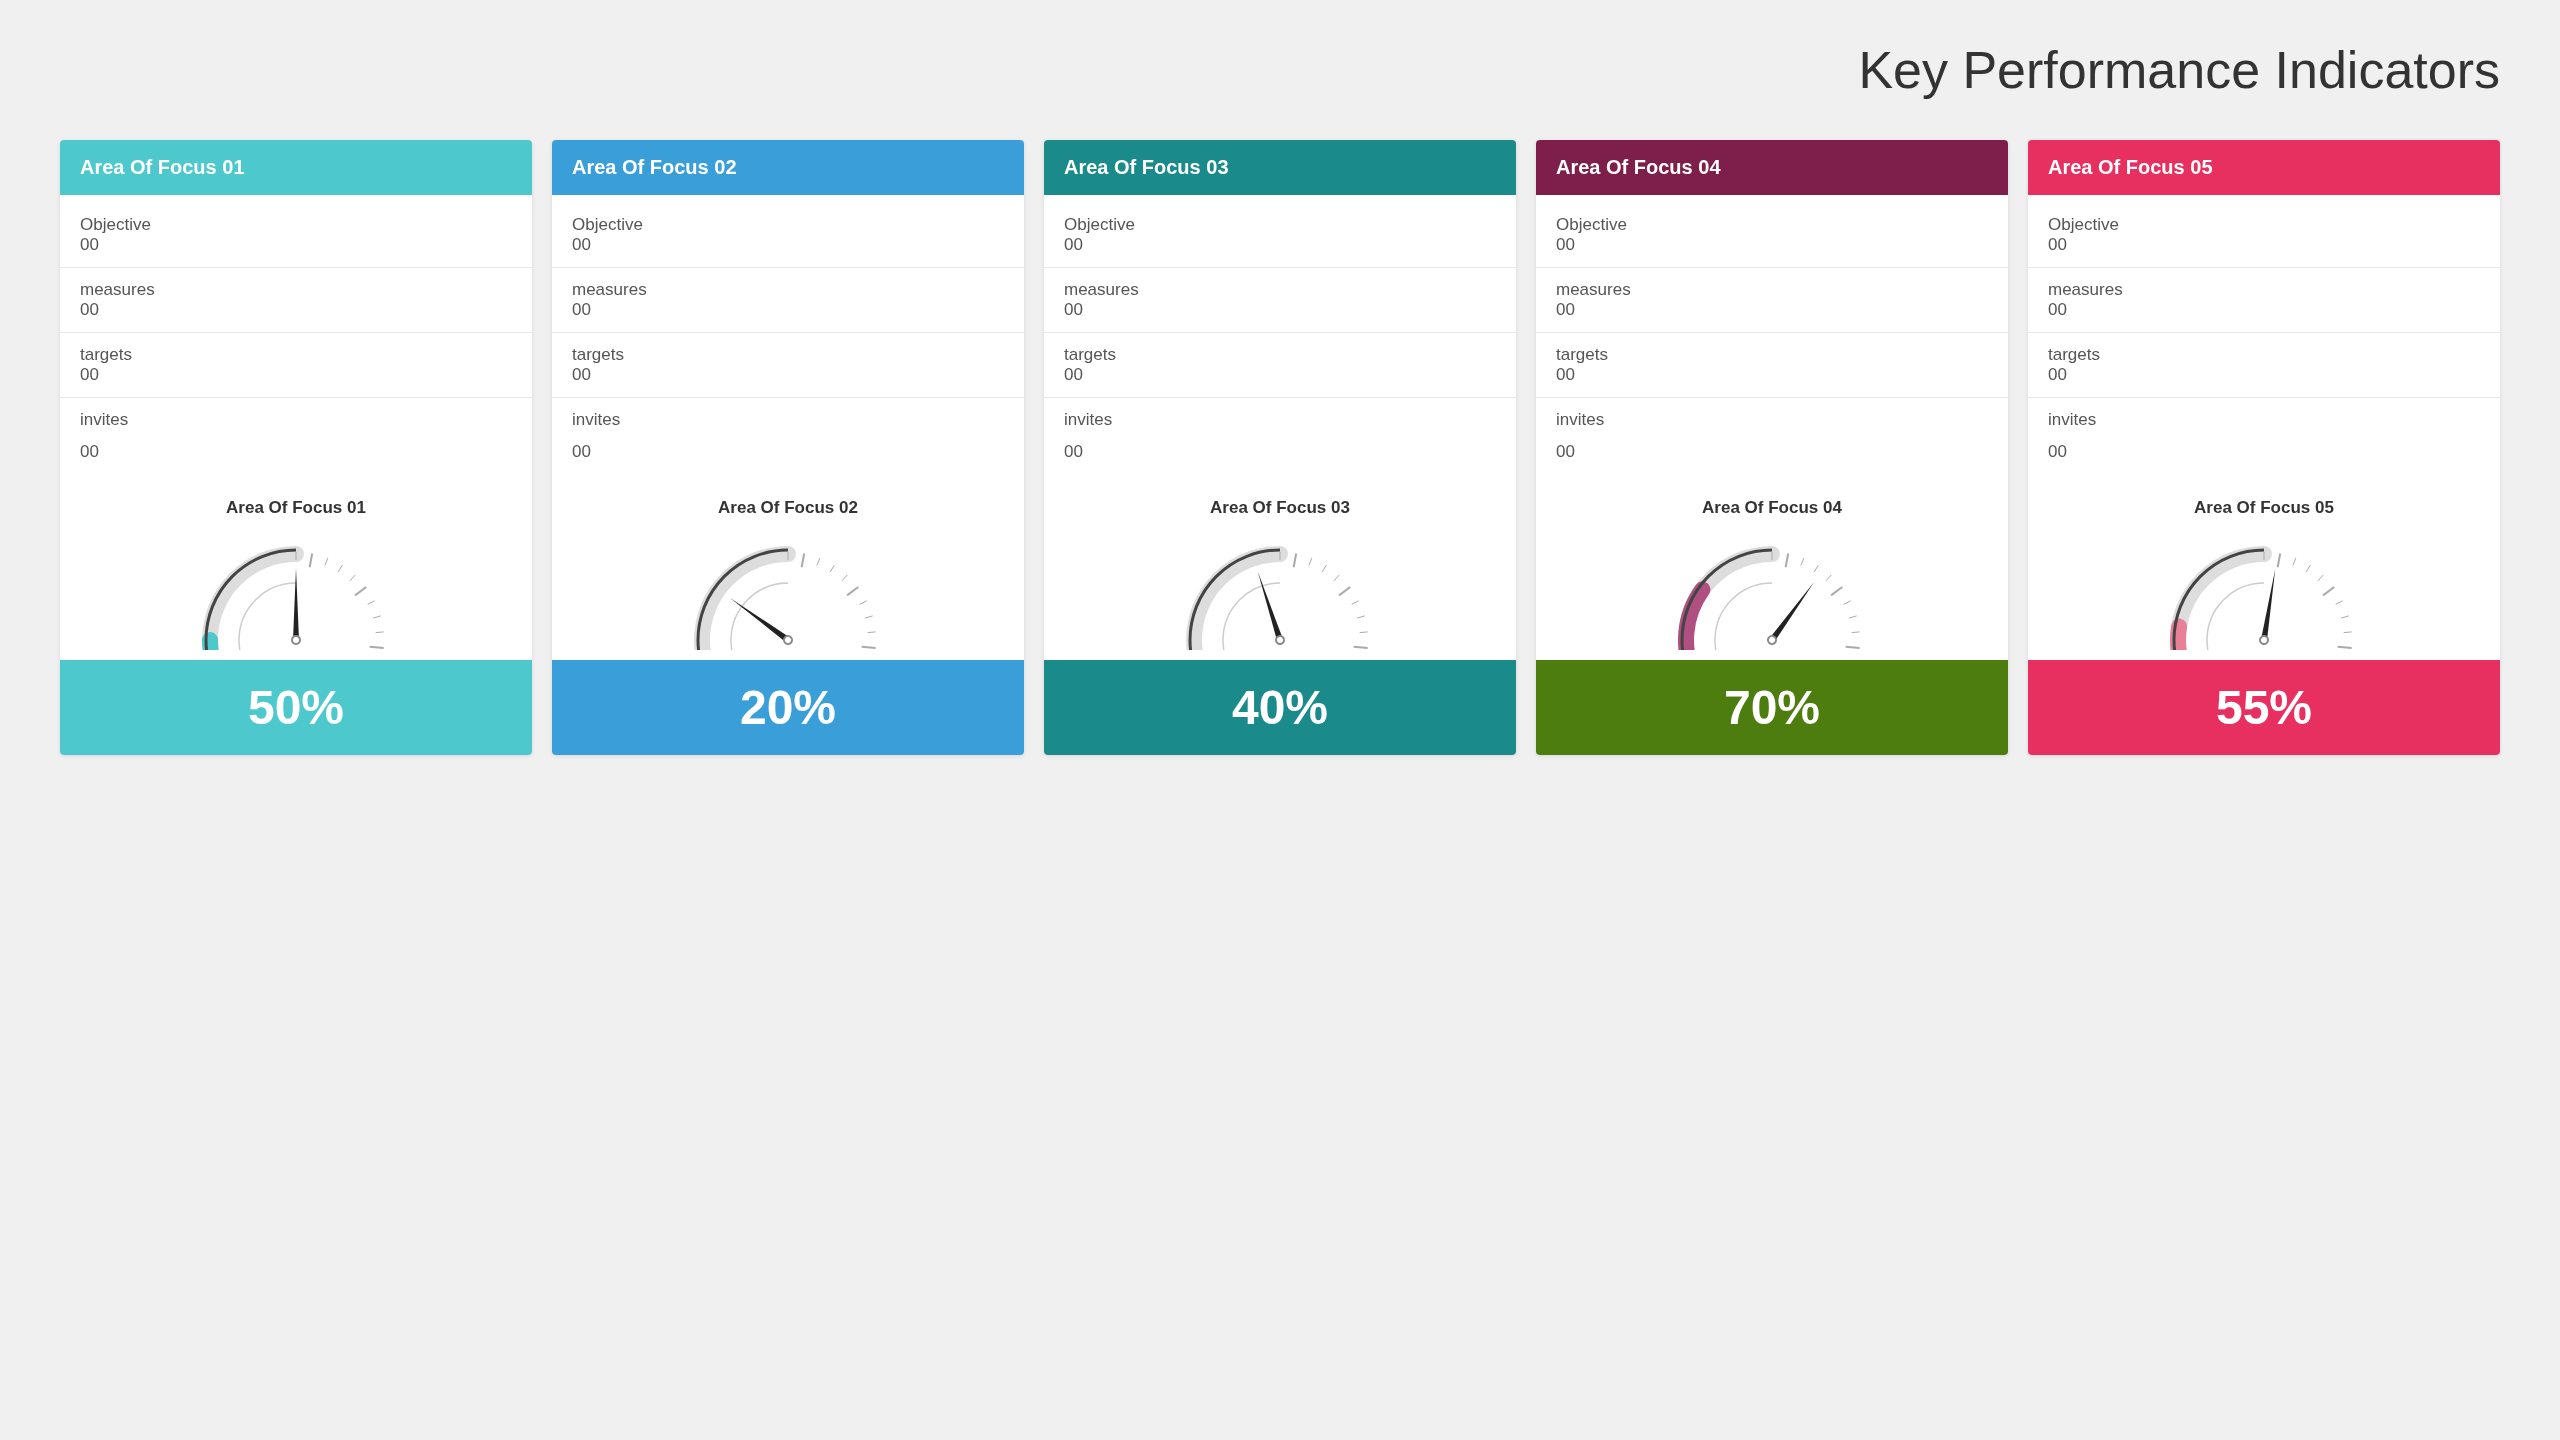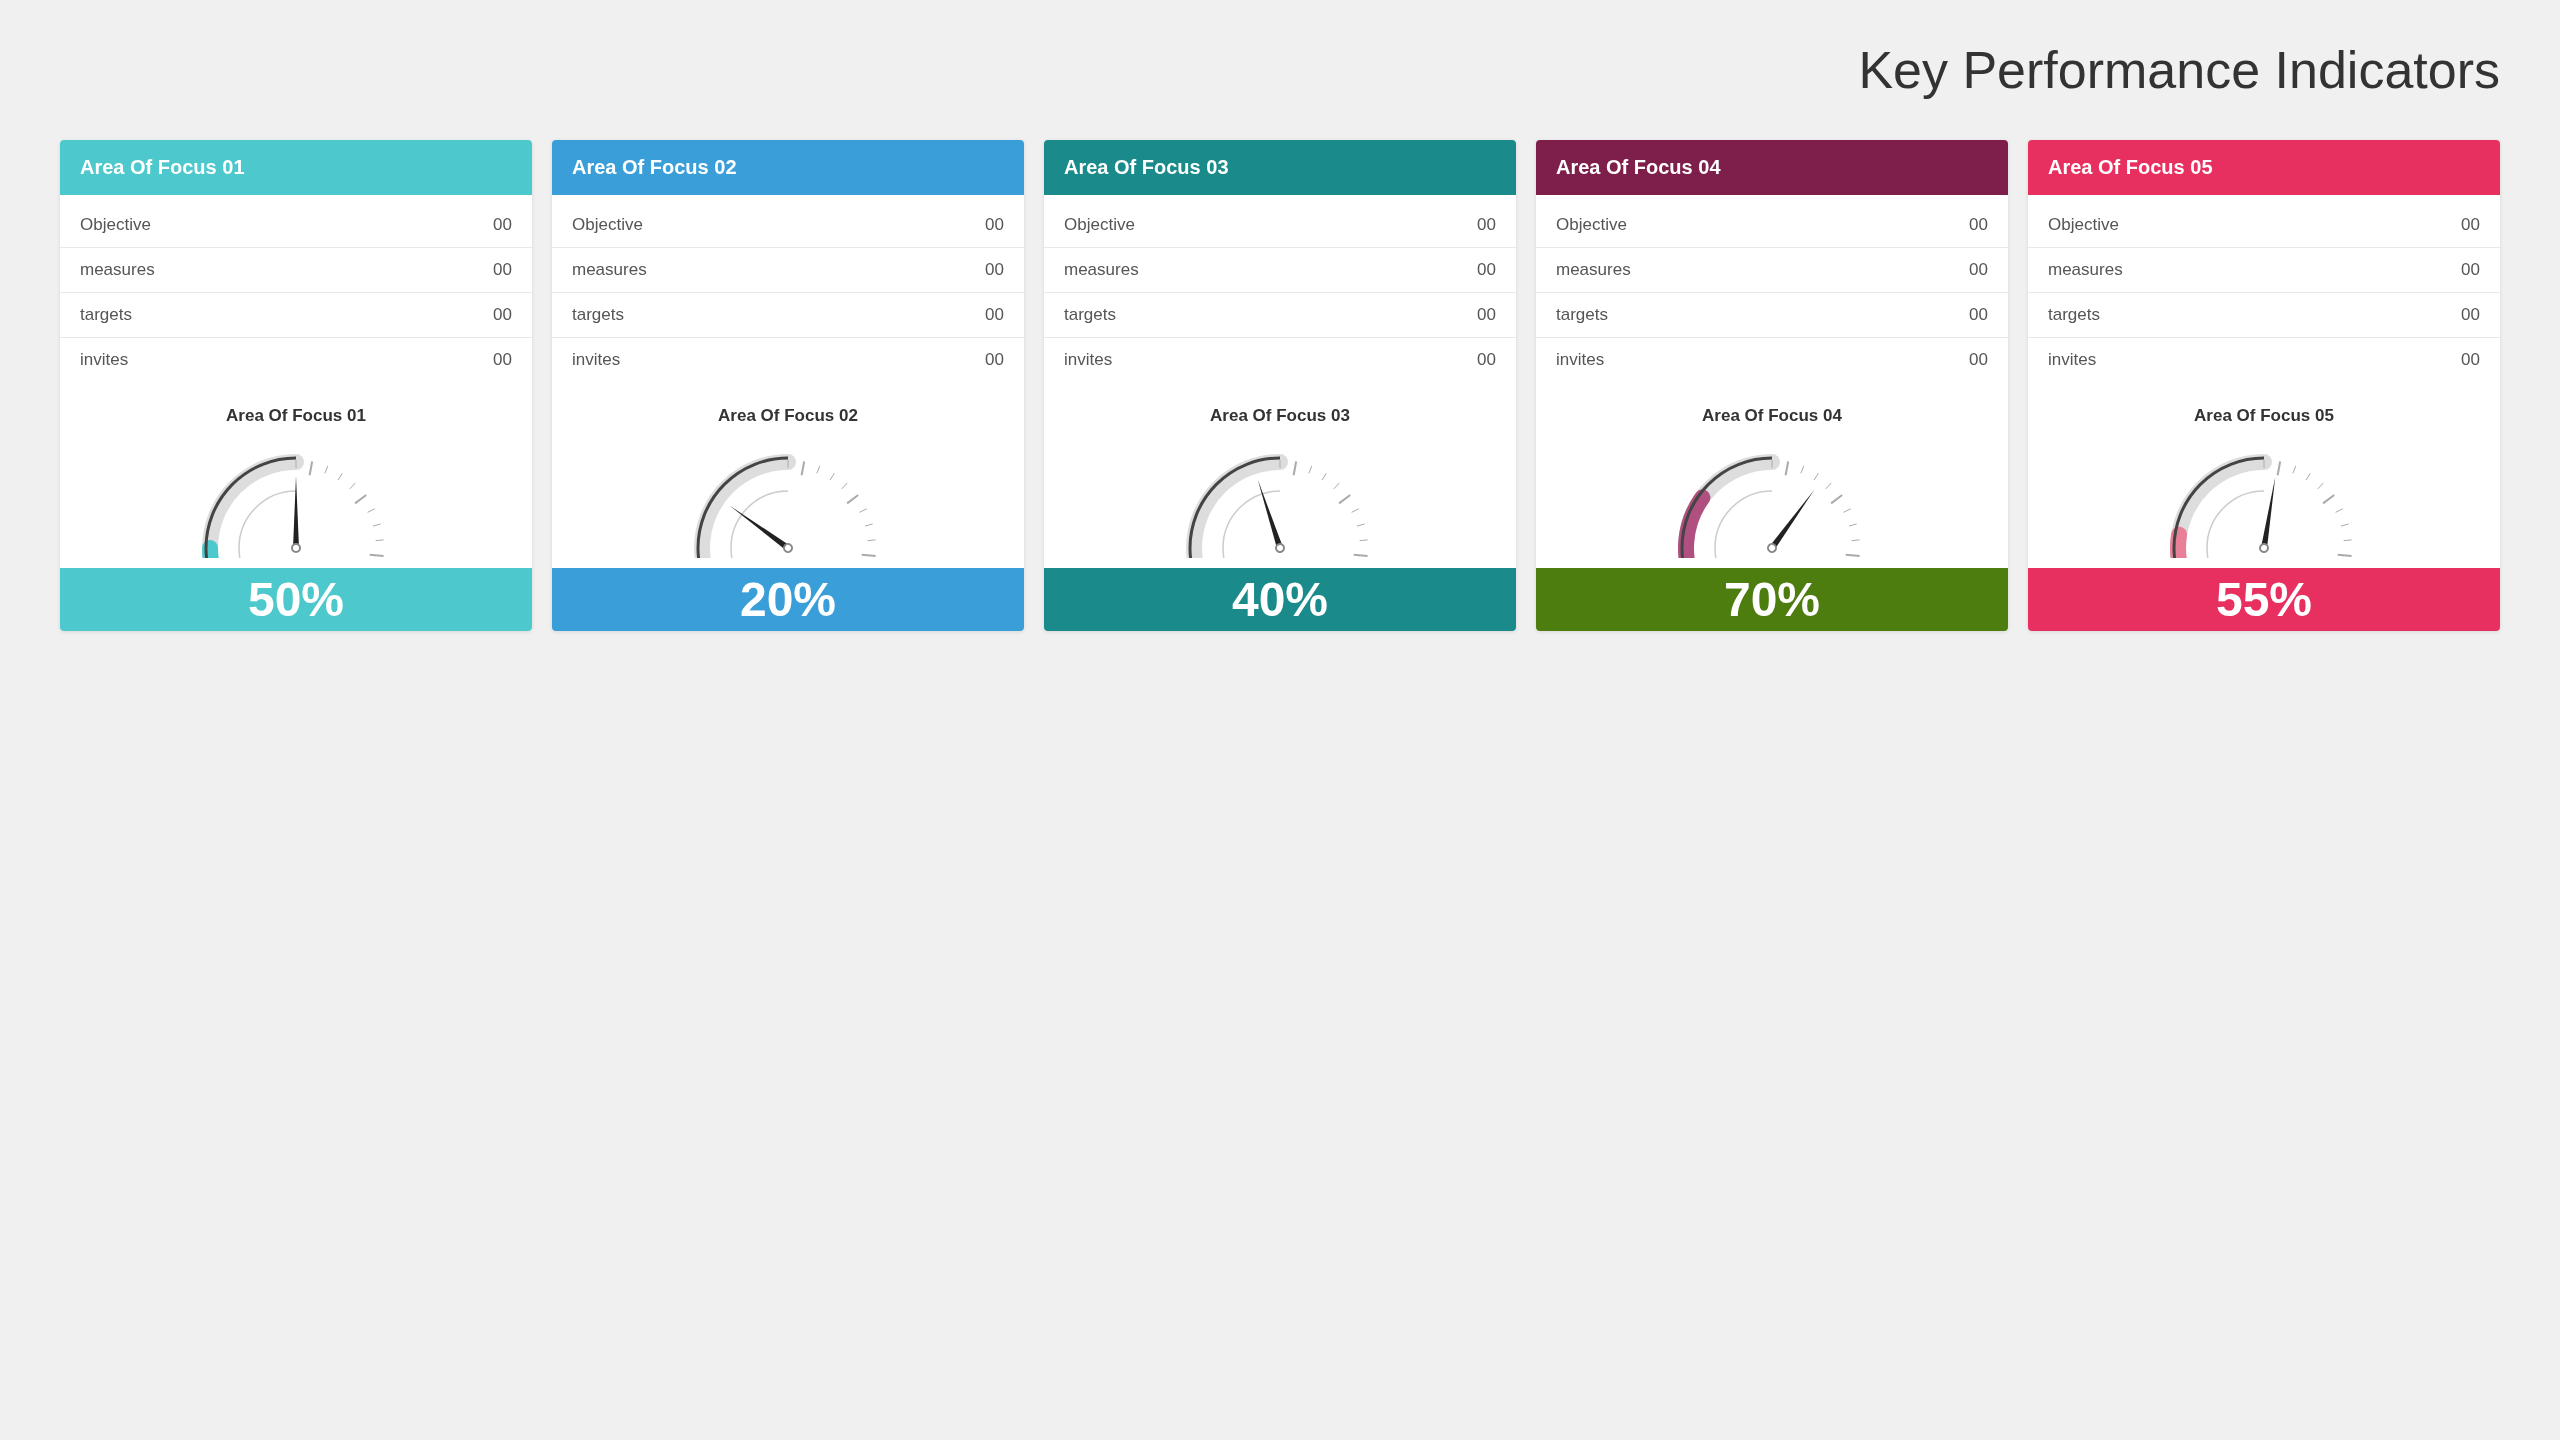--- a/index.html
+++ b/index.html
@@ -39,20 +39,21 @@
       flex: 1;
       padding: 8px 0;
     }
     .card-table-row {
       display: flex;
       justify-content: space-between;
       padding: 12px 20px;
       border-bottom: 1px solid #e8e8e8;
       font-size: 17px;
       color: #555;
+      flex-direction: column;
     }
     .card-table-row:last-child {
       border-bottom: none;
       gap: 12px;
     }
     .gauge-section {
       padding: 16px 10px 10px;
       display: flex;
       flex-direction: column;
       align-items: center;
@@ -67,21 +68,21 @@
     .gauge-wrapper {
       width: 100%;
       display: flex;
       justify-content: center;
     }
     .gauge-wrapper svg {
       width: 100%;
       max-width: 220px;
     }
     .card-footer {
-      padding: 4px;
+      padding: 20px;
       text-align: center;
       color: #fff;
       font-size: 48px;
       font-weight: 700;
     }
 
     
     
   </style>
 </head>

